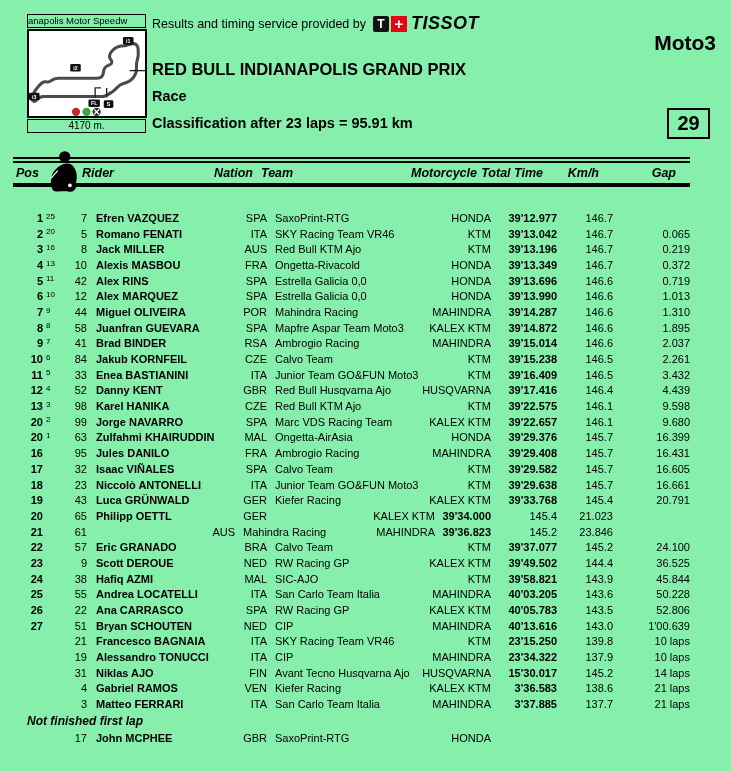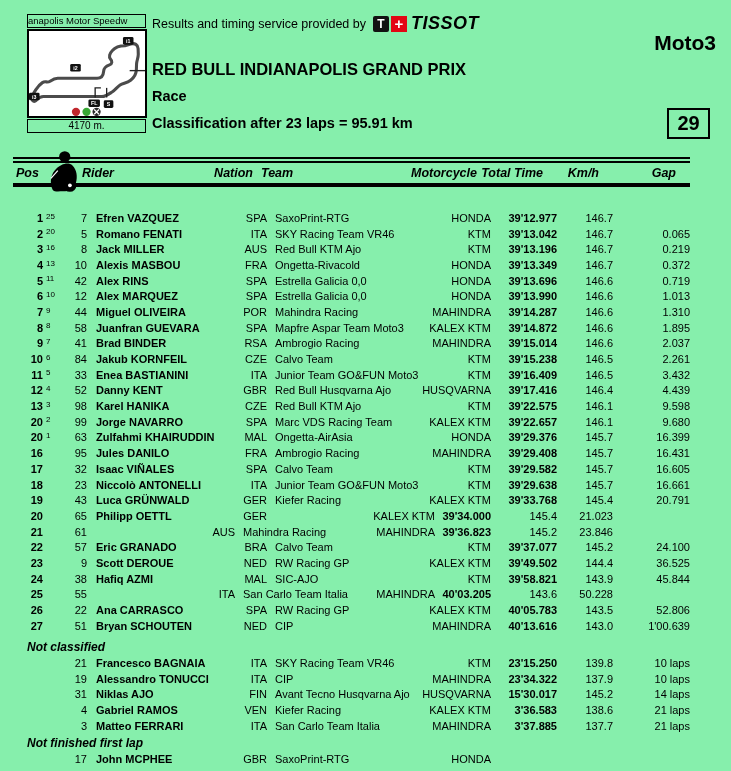--- a/index.html
+++ b/index.html
@@ -468,20 +468,21 @@
     <span class="c moto">KTM</span>
     <span class="c time">39'58.821</span>
     <span class="c kmh">143.9</span>
     <span class="c gap">45.844</span>
   </div>
 
   <div class="row grid-cols">
     <span class="c pos">25</span>
     <span class="c pts"></span>
     <span class="c num">55</span>
+    <span class="c rider">Andrea LOCATELLI</span>
     <span class="c nation">ITA</span>
     <span class="c team">San Carlo Team Italia</span>
     <span class="c moto">MAHINDRA</span>
     <span class="c time">40'03.205</span>
     <span class="c kmh">143.6</span>
     <span class="c gap">50.228</span>
   </div>
 
   <div class="row grid-cols">
     <span class="c pos">26</span>
@@ -501,21 +502,20 @@
     <span class="c pts"></span>
     <span class="c num">51</span>
     <span class="c rider">Bryan SCHOUTEN</span>
     <span class="c nation">NED</span>
     <span class="c team">CIP</span>
     <span class="c moto">MAHINDRA</span>
     <span class="c time">40'13.616</span>
     <span class="c kmh">143.0</span>
     <span class="c gap">1'00.639</span>
   </div>
-<div class="section-label">Not classified</div>
   <div class="row grid-cols">
     <span class="c pos"></span>
     <span class="c pts"></span>
     <span class="c num">21</span>
     <span class="c rider">Francesco BAGNAIA</span>
     <span class="c nation">ITA</span>
     <span class="c team">SKY Racing Team  VR46</span>
     <span class="c moto">KTM</span>
     <span class="c time">23'15.250</span>
     <span class="c kmh">139.8</span>

